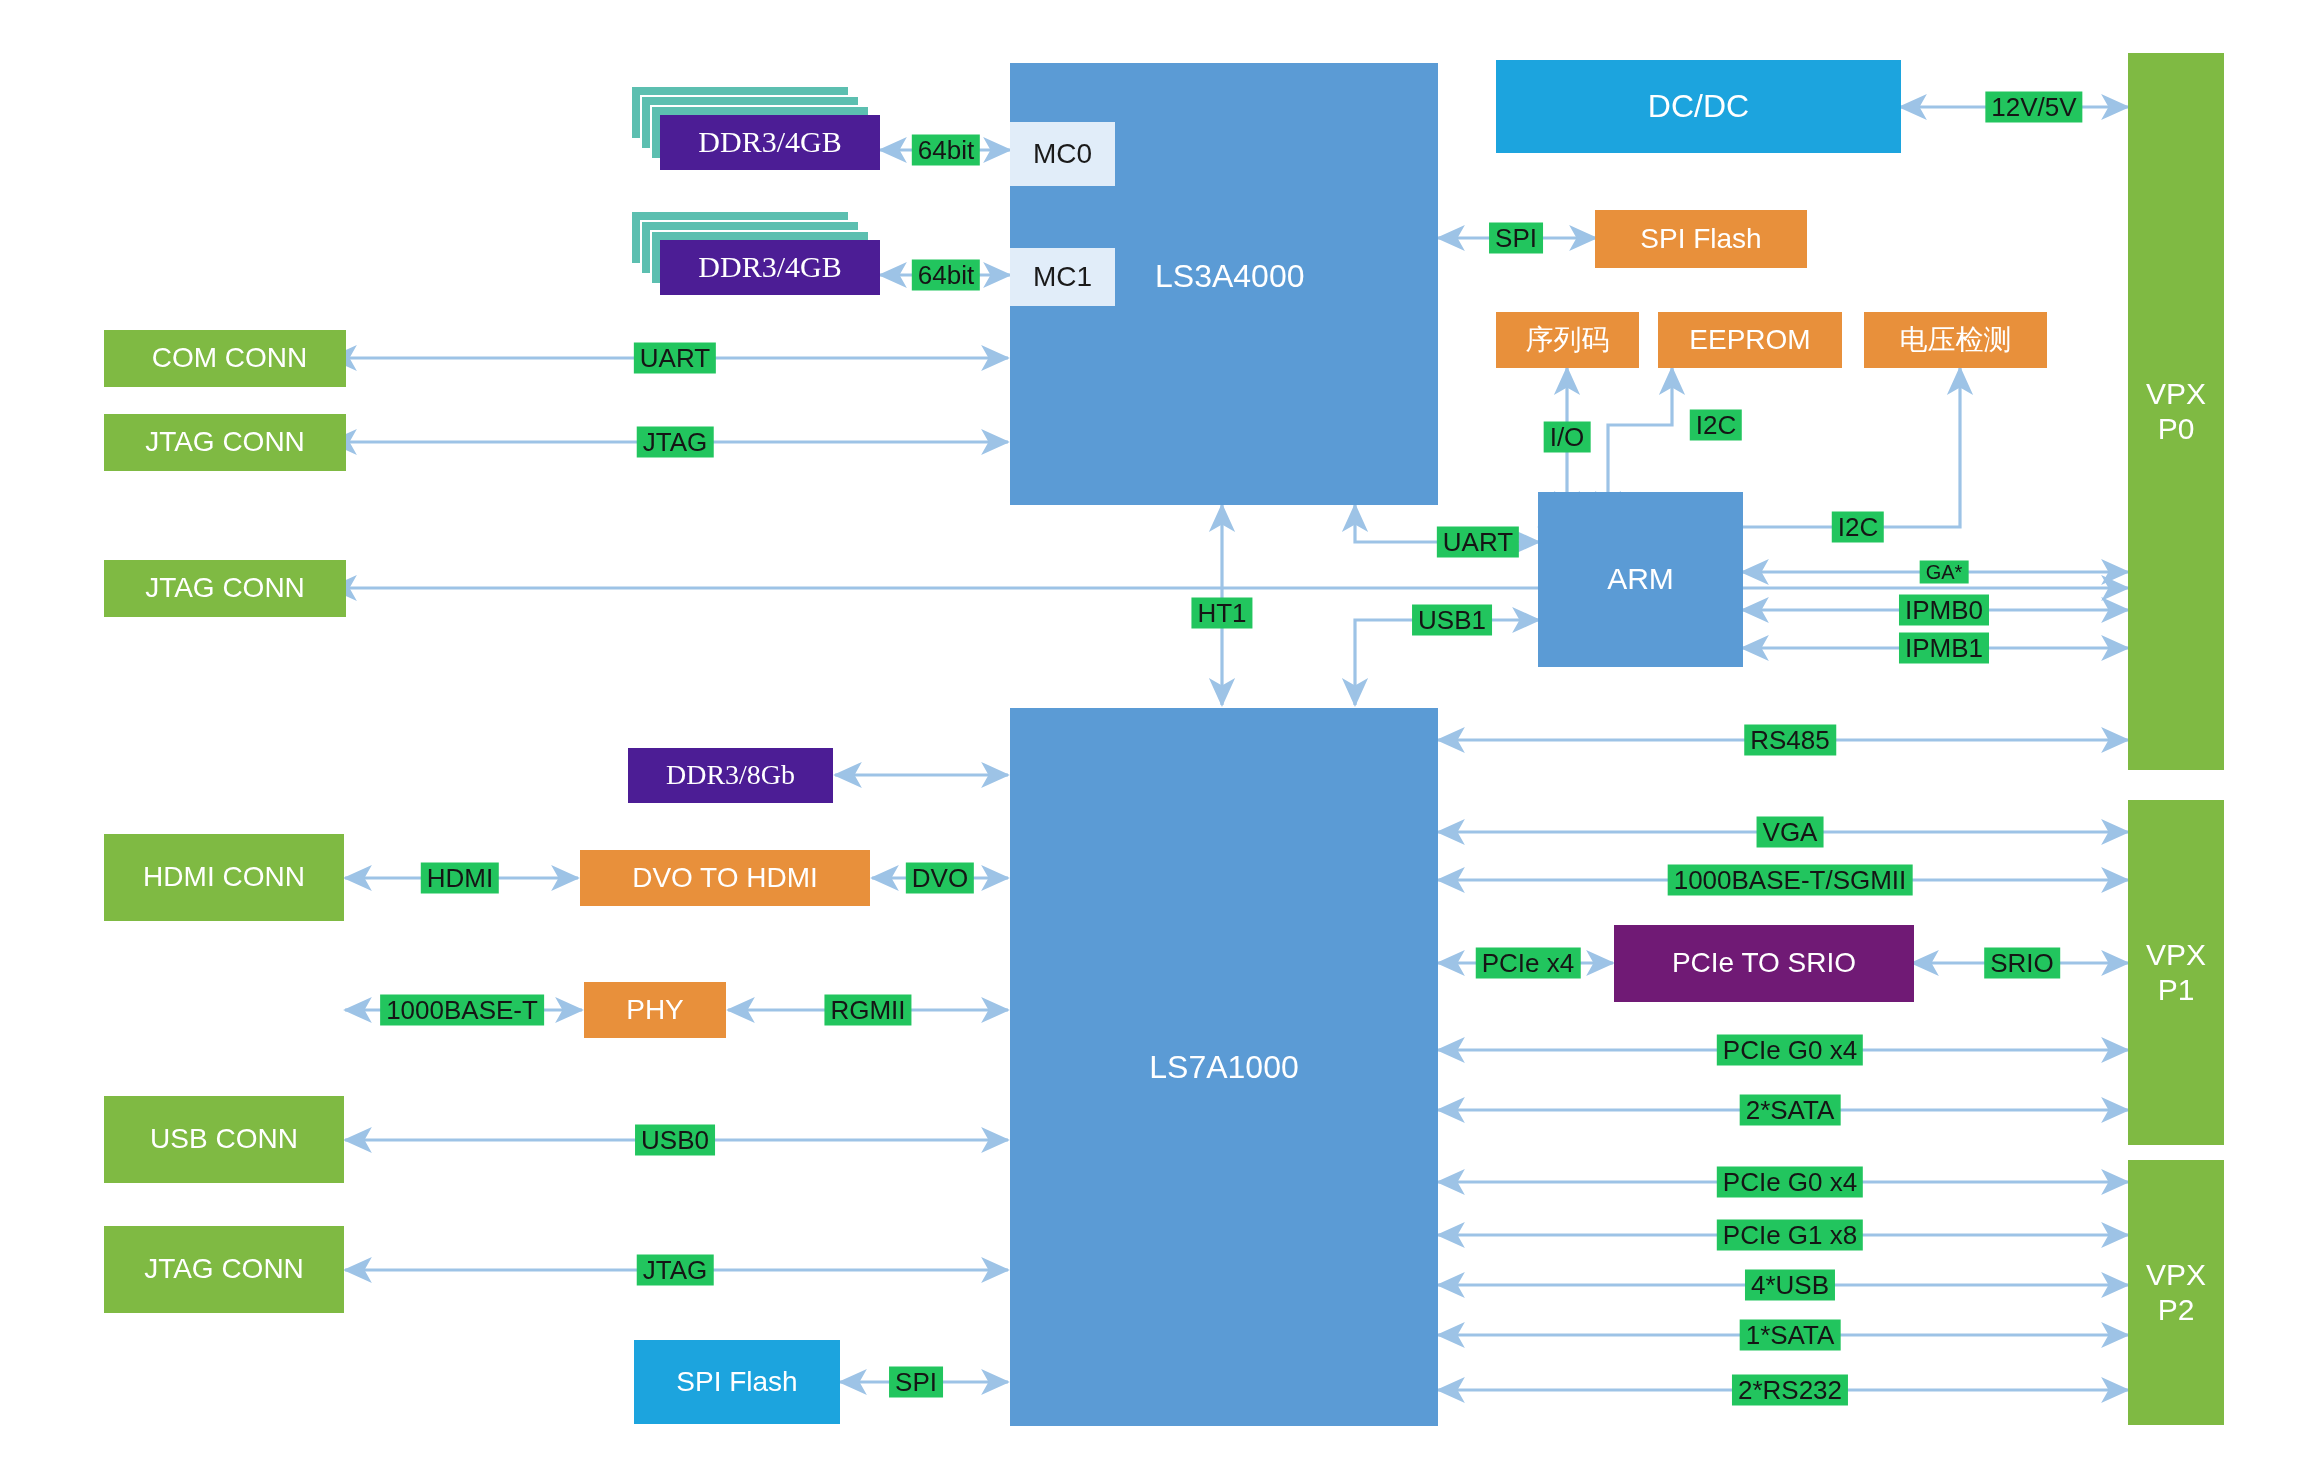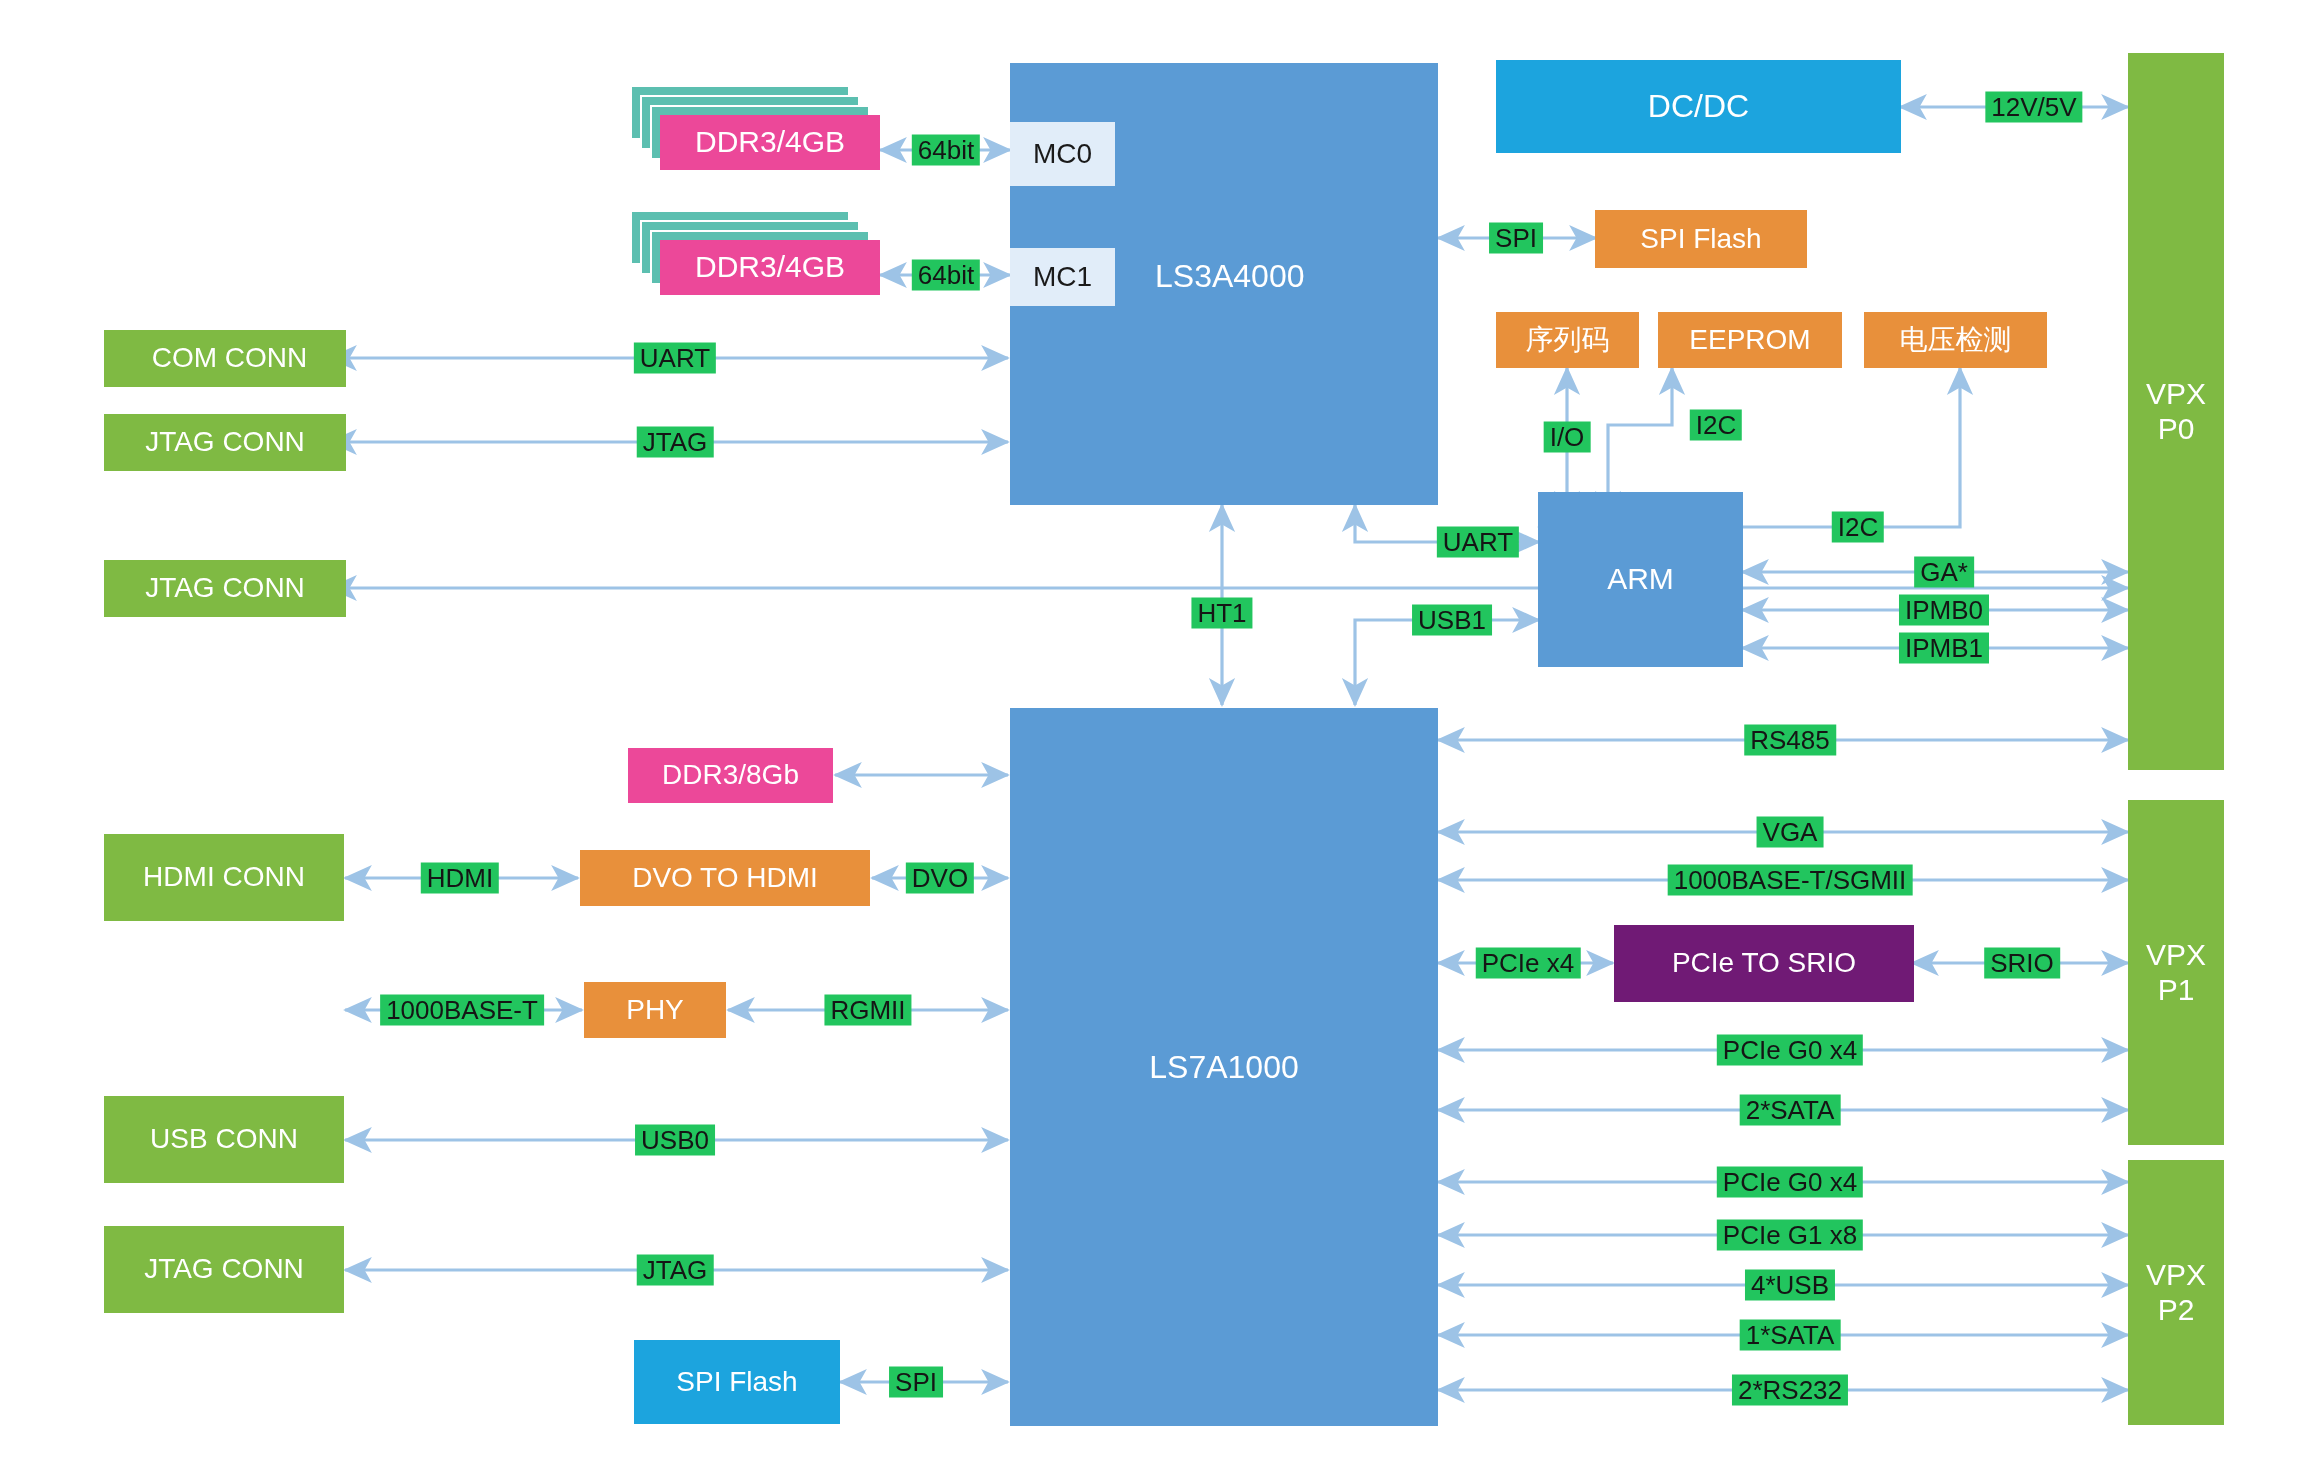--- a/index.html
+++ b/index.html
@@ -19,21 +19,21 @@
     text-align:center;
     color:#ffffff;
     line-height:1.15;
     white-space:pre-line;
   }
   
   .c-blue   {background:#5B9BD5;}
   .c-cyan   {background:#1CA4DE;}
   .c-dblue  {background:#701a75;}
   .c-green  {background:#7FBA43;}
-  .c-teal   {background:#ec4899;}
+  .c-teal   {background:#4c1d95;font-family:Liberation Serif, serif;}
   .c-orange {background:#E8903B;}
   .c-mc     {background:#E1EDF9;color:#1a1a1a;}
 
   
   #wires{position:absolute;left:0;top:0;width:2324px;height:1482px;pointer-events:none;}
   .lbl{
     position:absolute;
     color:#151515;
     background:#22c55e;
     padding:0 6px;
@@ -184,21 +184,21 @@
   <div class="lbl" style="left:2034px;top:107px; font-size:26px;">12V/5V</div>
   <div class="lbl" style="left:1516px;top:238px; font-size:26px;">SPI</div>
   <div class="lbl" style="left:1567px;top:437px; font-size:26px;">I/O</div>
   <div class="lbl" style="left:1716px;top:425px; font-size:26px;">I2C</div>
   <div class="lbl" style="left:1858px;top:527px; font-size:26px;">I2C</div>
   <div class="lbl" style="left:675px; top:358px; font-size:26px;">UART</div>
   <div class="lbl" style="left:675px; top:442px; font-size:26px;">JTAG</div>
   <div class="lbl" style="left:1478px;top:542px; font-size:26px;">UART</div>
   <div class="lbl" style="left:1222px;top:613px; font-size:26px;">HT1</div>
   <div class="lbl" style="left:1452px;top:620px; font-size:26px;">USB1</div>
-  <div class="lbl" style="left:1944px;top:572px; font-size:26px;">GA*</div>
+  <div class="lbl" style="left:1944px;top:572px; font-size:20px;">GA*</div>
   <div class="lbl" style="left:1944px;top:610px; font-size:26px;">IPMB0</div>
   <div class="lbl" style="left:1944px;top:648px; font-size:26px;">IPMB1</div>
   <div class="lbl" style="left:1790px;top:740px; font-size:26px;">RS485</div>
   <div class="lbl" style="left:1790px;top:832px; font-size:26px;">VGA</div>
   <div class="lbl" style="left:1790px;top:880px; font-size:26px;">1000BASE-T/SGMII</div>
   <div class="lbl" style="left:1528px;top:963px; font-size:26px;">PCIe x4</div>
   <div class="lbl" style="left:2022px;top:963px; font-size:26px;">SRIO</div>
   <div class="lbl" style="left:1790px;top:1050px;font-size:26px;">PCIe G0 x4</div>
   <div class="lbl" style="left:1790px;top:1110px;font-size:26px;">2*SATA</div>
   <div class="lbl" style="left:1790px;top:1182px;font-size:26px;">PCIe G0 x4</div>

